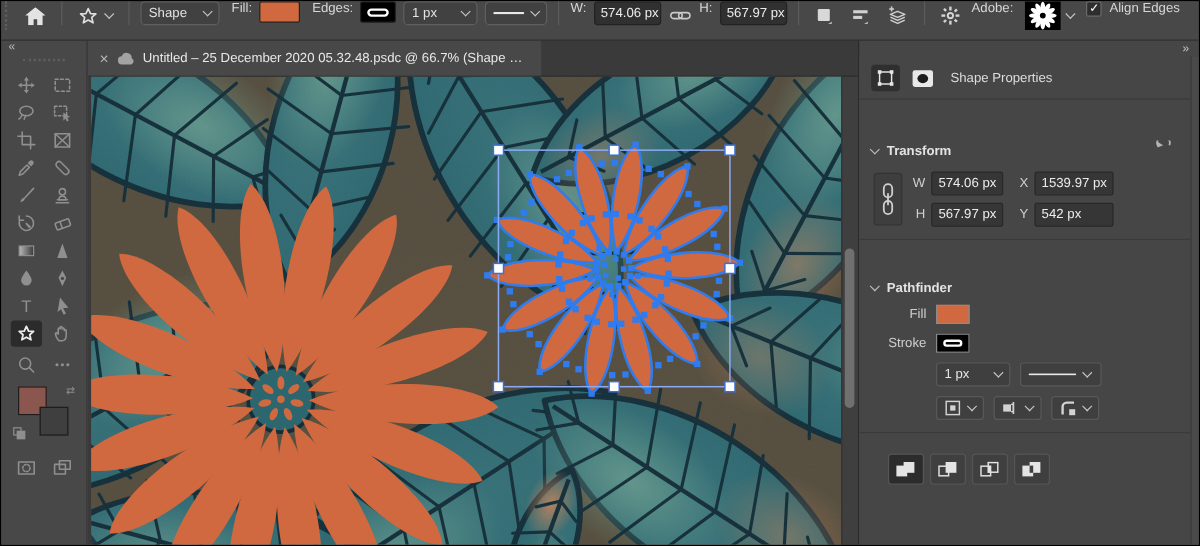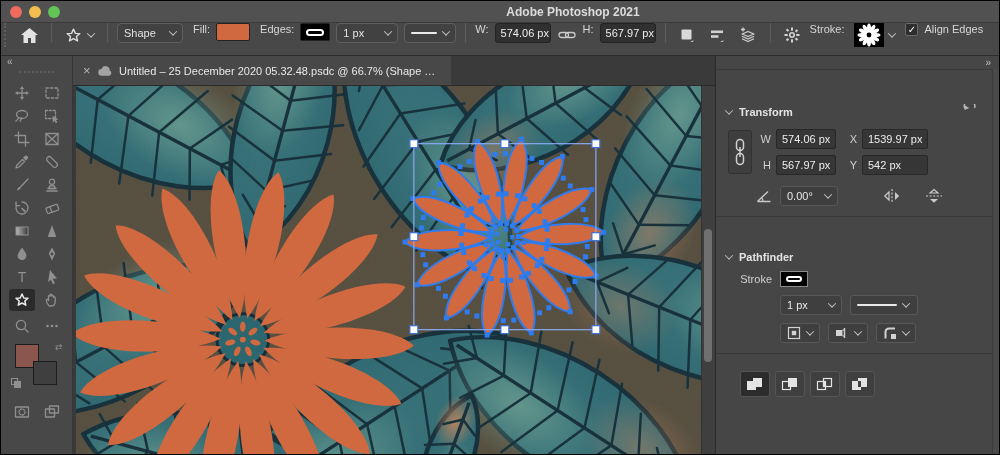--- a/index.html
+++ b/index.html
@@ -92,26 +92,20 @@
   .pstroke i{display:block;width:16px;height:6px;border:2px solid #fff;border-radius:3px;}
   .pf-btns{display:flex;gap:5px;margin:10px 0 2px 14px;}
   .pfbtn{width:30px;height:26px;background:#3f3f3f;border:1px solid #555;border-radius:3px;display:flex;align-items:center;justify-content:center;}
   .pfbtn.pressed{background:#2c2c2c;}
 </style>
 </head>
 <body>
 
 <div class="window">
 
-  <div class="titlebar">
-    <span class="tl red"></span>
-    <span class="tl yel"></span>
-    <span class="tl grn"></span>
-    <span class="title">Adobe Photoshop 2021</span>
-  </div>
 
   <div class="optionsbar">
     <span class="grip"></span>
 
     <span class="obtn">
       <svg width="17" height="15" viewBox="0 0 17 15">
           <path d="M8.5 0L0 7h2.5v8h4.5v-5h3v5h4.5V7H17z" fill="#e3e3e3"></path>
         </svg>
     </span>
     <span class="odiv"></span>
@@ -201,21 +195,21 @@
               <rect x="12.3" y="7" width="3.2" height="2"></rect>
               <rect x="2.2" y="2.2" width="2.6" height="2" transform="rotate(45 3.5 3.2)"></rect>
               <rect x="11.2" y="11.2" width="2.6" height="2" transform="rotate(45 12.5 12.2)"></rect>
               <rect x="11.2" y="2.8" width="2.6" height="2" transform="rotate(-45 12.5 3.8)"></rect>
               <rect x="2.2" y="11.6" width="2.6" height="2" transform="rotate(-45 3.5 12.6)"></rect>
             </g>
           </g>
         </svg>
     </span>
 
-    <span>Stroke:</span>
+    <span>Adobe:</span>
     <span class="obtn" style="gap:5px;">
       <svg width="30" height="24" viewBox="0 0 30 24">
         <rect x="0" y="0" width="30" height="24" fill="#000"></rect>
         <g fill="#fff">
           <ellipse cx="15" cy="5.5" rx="2" ry="5"></ellipse>
           <ellipse cx="15" cy="18.5" rx="2" ry="5"></ellipse>
           <ellipse cx="15" cy="5.5" rx="2" ry="5" transform="rotate(30 15 12)"></ellipse>
           <ellipse cx="15" cy="18.5" rx="2" ry="5" transform="rotate(30 15 12)"></ellipse>
           <ellipse cx="15" cy="5.5" rx="2" ry="5" transform="rotate(60 15 12)"></ellipse>
           <ellipse cx="15" cy="18.5" rx="2" ry="5" transform="rotate(60 15 12)"></ellipse>
@@ -819,20 +813,40 @@
       </div>
     </div>
 
     <div class="dock">
       <div class="docktop">
         <span class="dd">»</span>
       </div>
       <div class="dockcontent">
         <div class="dockgutter"></div>
 
+        <div class="subhead">
+          <span class="iconbtn pressed">
+            <svg width="16" height="16" viewBox="0 0 16 16">
+                <rect x="3" y="3" width="10" height="10" fill="none" stroke="#e6e6e6" stroke-width="1.2"></rect>
+                <g fill="#e6e6e6">
+                  <rect x="1.5" y="1.5" width="3" height="3"></rect>
+                  <rect x="11.5" y="1.5" width="3" height="3"></rect>
+                  <rect x="1.5" y="11.5" width="3" height="3"></rect>
+                  <rect x="11.5" y="11.5" width="3" height="3"></rect>
+                </g>
+              </svg>
+          </span>
+          <span class="iconbtn">
+            <svg width="18" height="15" viewBox="0 0 18 15">
+                <rect x="0.5" y="0.5" width="17" height="14" rx="2" fill="#e8e8e8"></rect>
+                <ellipse cx="9" cy="7.5" rx="4.5" ry="3.8" fill="#1c1c1c"></ellipse>
+              </svg>
+          </span>
+          <span style="margin-left:4px;color:#dddddd;">Shape Properties</span>
+        </div>
 
         <div class="section">
           <div class="sechead">
             <span class="chv"></span>
             <span>Transform</span>
             <span class="resetico">
               <svg width="15" height="14" viewBox="0 0 15 14">
                   <path d="M12.5 4A5.3 5.3 0 103.4 5.4" fill="none" stroke="#b5b5b5" stroke-width="1.5"></path>
                   <path d="M2.6 1.2l.5 4.5 4.2-1.6z" fill="#b5b5b5"></path>
                 </svg>
@@ -850,48 +864,30 @@
             </span>
             <span class="flabel">W</span>
             <span class="pfield">574.06 px</span>
             <span class="flabel">X</span>
             <span class="pfield">1539.97 px</span>
             <span class="flabel">H</span>
             <span class="pfield">567.97 px</span>
             <span class="flabel">Y</span>
             <span class="pfield">542 px</span>
           </div>
-          <div class="anglerow">
-            <svg width="16" height="14" viewBox="0 0 16 14">
-                <path d="M1.5 12.5h13M1.5 12.5L12 2.5" fill="none" stroke="#c9c9c9" stroke-width="1.4"></path>
-                <path d="M7 12.5A6 6 0 005.8 8.9" fill="none" stroke="#c9c9c9" stroke-width="1.2"></path>
-              </svg>
-            <span class="psel" style="width:58px;">
-              <span style="flex:1;">0.00°</span>
-              <span class="chv"></span>
-            </span>
-            <span class="fliprow">
-              <svg width="20" height="16" viewBox="0 0 20 16">
-                  <path d="M10 1v14" stroke="#c9c9c9" stroke-width="1.2" stroke-dasharray="2 1.6"></path>
-                  <path d="M7 4v8L2.8 8z" fill="none" stroke="#c9c9c9" stroke-width="1.2"></path>
-                  <path d="M13 4v8L17.2 8z" fill="#c9c9c9"></path>
-                </svg>
-              <svg width="20" height="16" viewBox="0 0 20 16">
-                  <path d="M2 8h16" stroke="#c9c9c9" stroke-width="1.2" stroke-dasharray="2 1.6"></path>
-                  <path d="M6 5h8L10 1.5z" fill="none" stroke="#c9c9c9" stroke-width="1.2"></path>
-                  <path d="M6 11h8L10 14.8z" fill="#c9c9c9"></path>
-                </svg>
-            </span>
-          </div>
         </div>
 
         <div class="section">
           <div class="sechead">
             <span class="chv"></span>
             <span>Pathfinder</span>
+          </div>
+          <div class="approw">
+            <span class="applabel">Fill</span>
+            <span class="pswatch" style="background-color: rgb(208, 105, 63);"></span>
           </div>
           <div class="approw">
             <span class="applabel">Stroke</span>
             <span class="pstroke">
                 <i></i>
               </span>
           </div>
           <div class="approw" style="margin-left:54px;">
             <span class="psel" style="width:62px;">
               <span style="flex:1;">1 px</span>

